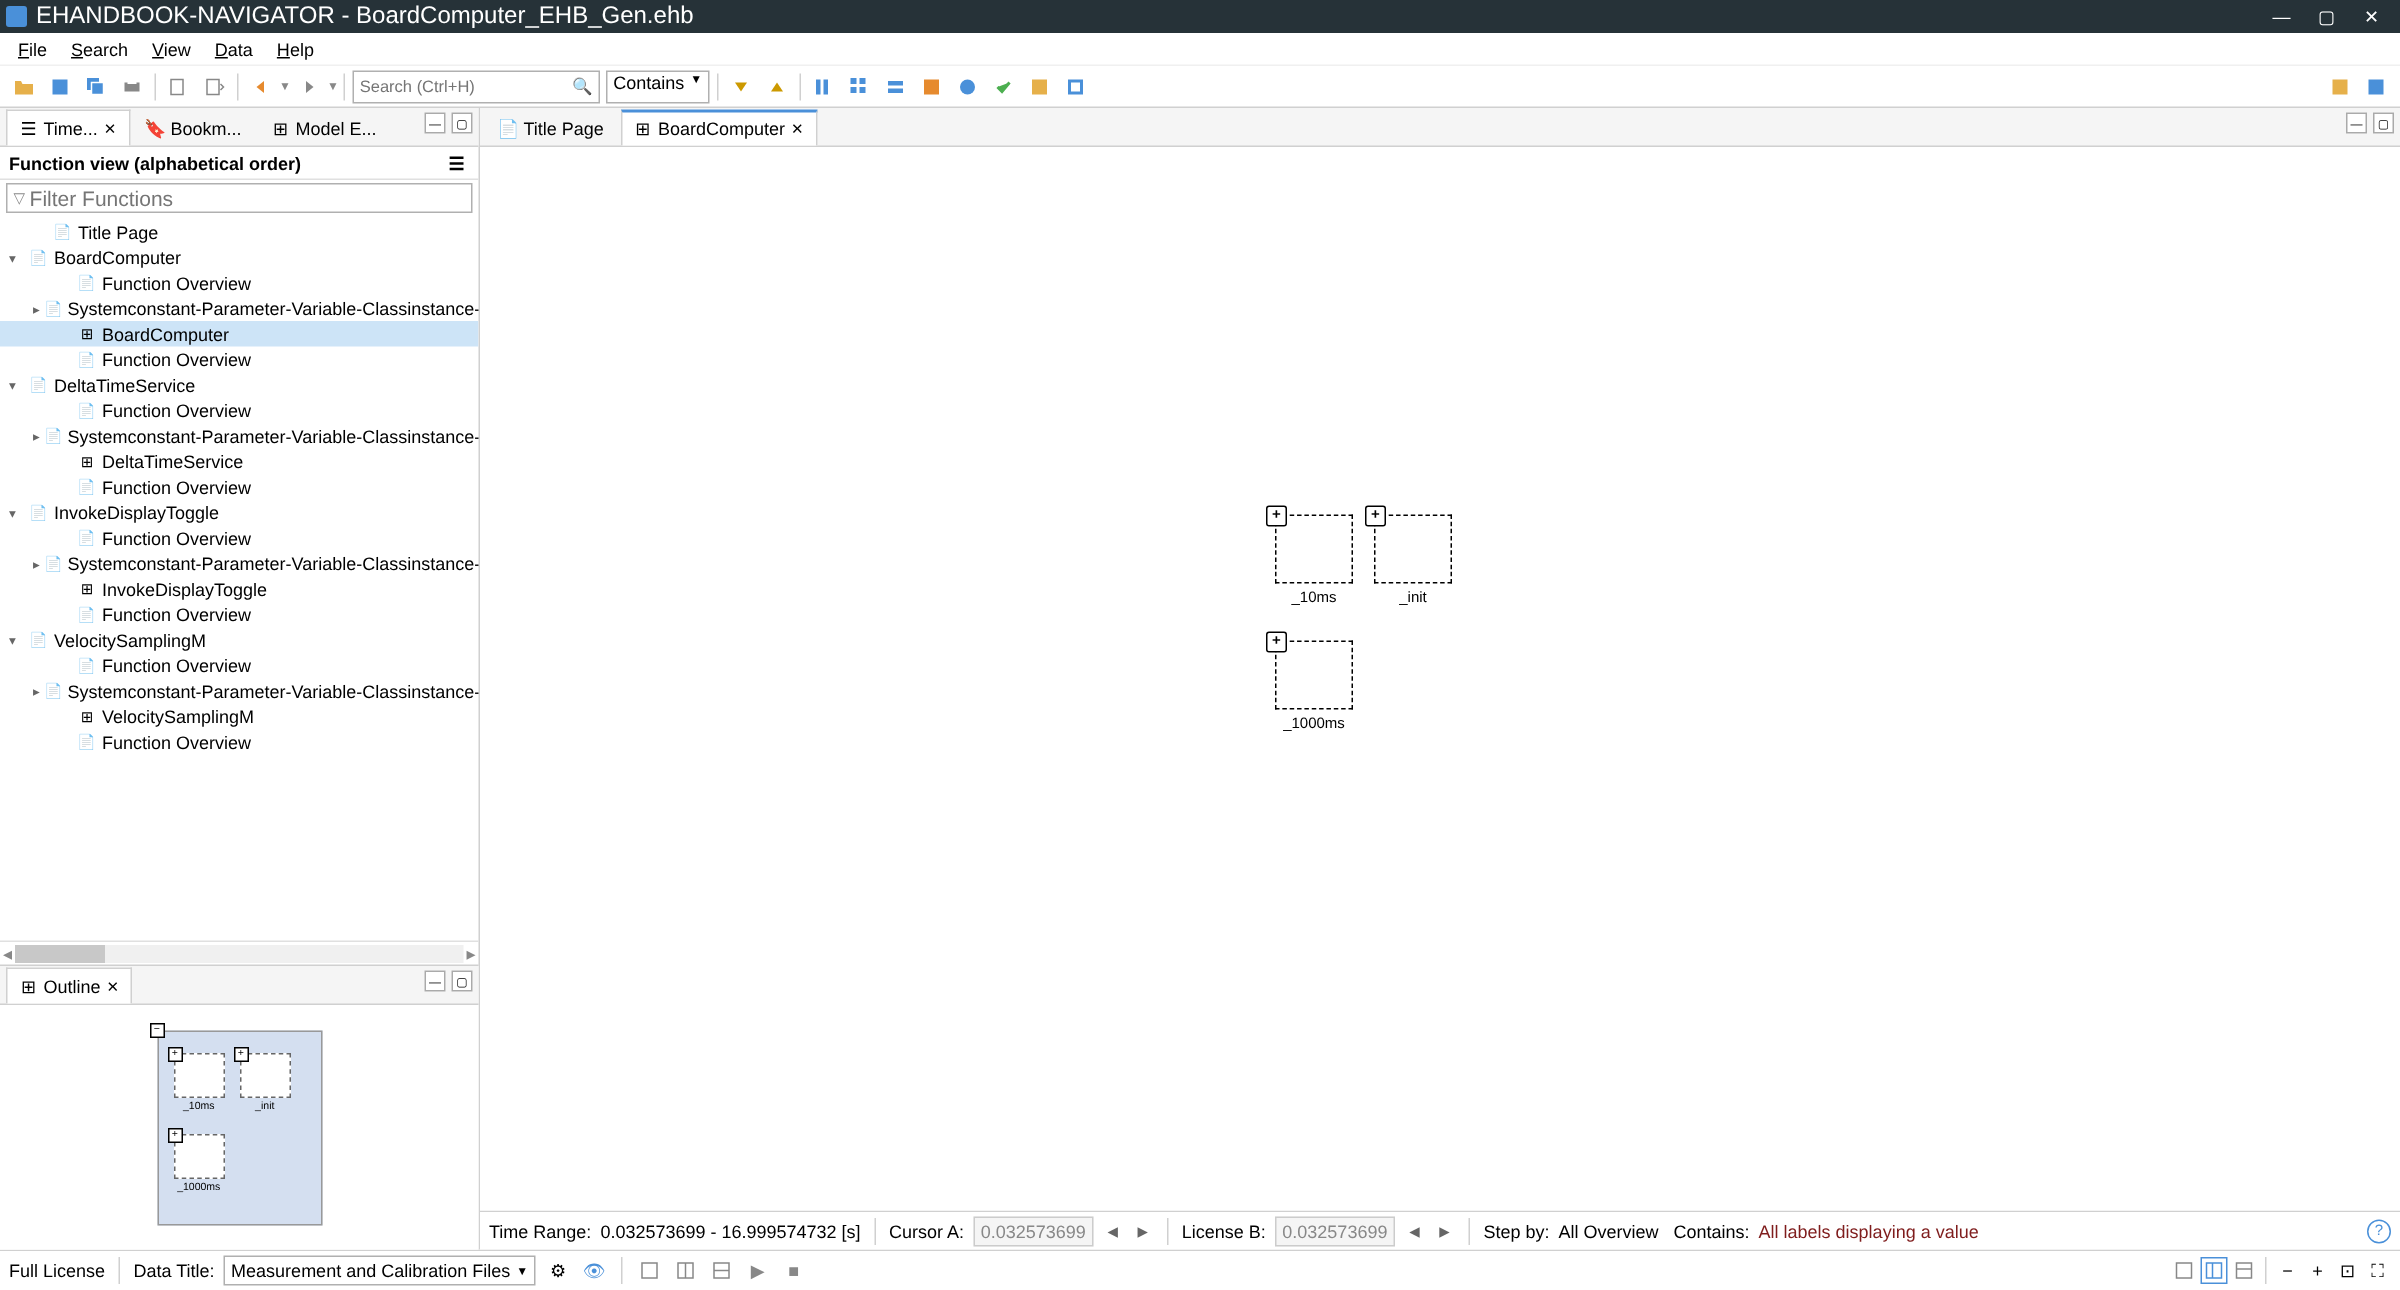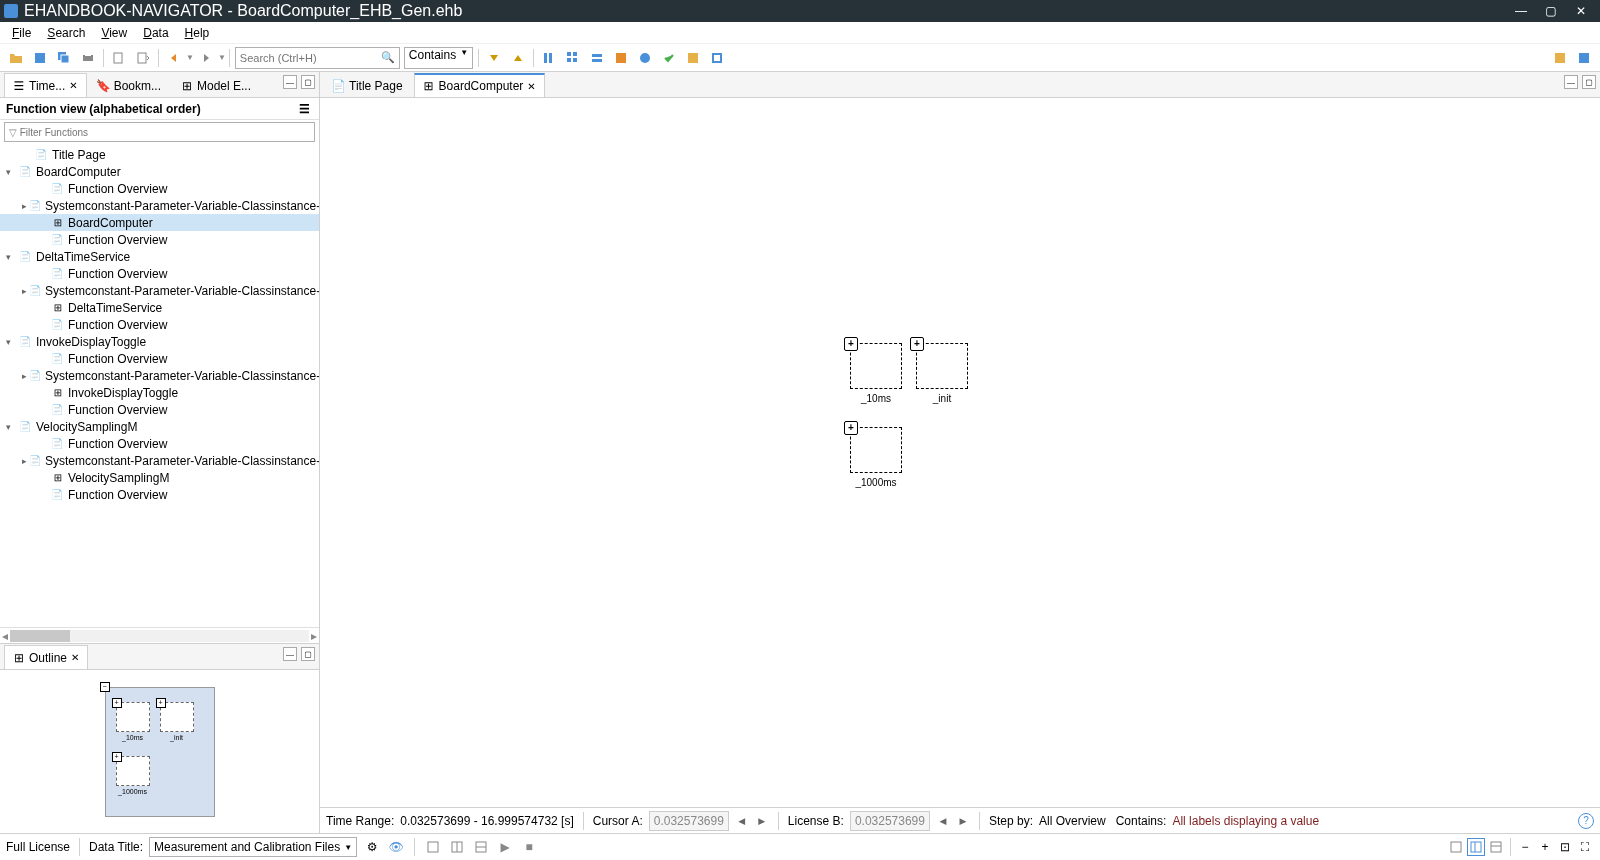--- a/index.html
+++ b/index.html
@@ -40,21 +40,21 @@
 .tab-controls { position: absolute; right: 4px; top: 3px; display: flex; gap: 4px; }
 .tab-ctrl { width: 14px; height: 14px; border: 1px solid #aaa; background: #fff; display: flex; align-items: center; justify-content: center; font-size: 8px; }
 
 
 .fv-header { height: 22px; display: flex; align-items: center; padding: 0 6px; font-weight: bold; font-size: 12px; border-bottom: 1px solid #e0e0e0; }
 .fv-header-icon { margin-left: auto; width: 14px; height: 14px; }
 
 
 .filter-row { padding: 2px 4px; }
 .filter-input { width: 100%; height: 20px; border: 1px solid #b0b0b0; padding: 0 4px; display: flex; align-items: center; }
-.filter-input input { border: none; outline: none; flex: 1; font-size: 10px; color: #888; }
+.filter-input input { border: none; outline: none; flex: 1; font-size: 14px; color: #888; }
 
 
 .tree { flex: 1; overflow: hidden; padding: 2px 0; }
 .tree-row { height: 17px; display: flex; align-items: center; padding-left: 6px; font-size: 11px; white-space: nowrap; }
 .tree-row.selected { background: #cde4f7; }
 .tree-toggle { width: 10px; font-size: 9px; color: #666; }
 .tree-icon { width: 14px; height: 12px; margin: 0 3px; display: flex; align-items: center; justify-content: center; }
 .indent-0 { padding-left: 6px; }
 .indent-1 { padding-left: 22px; }
 .indent-2 { padding-left: 38px; }

